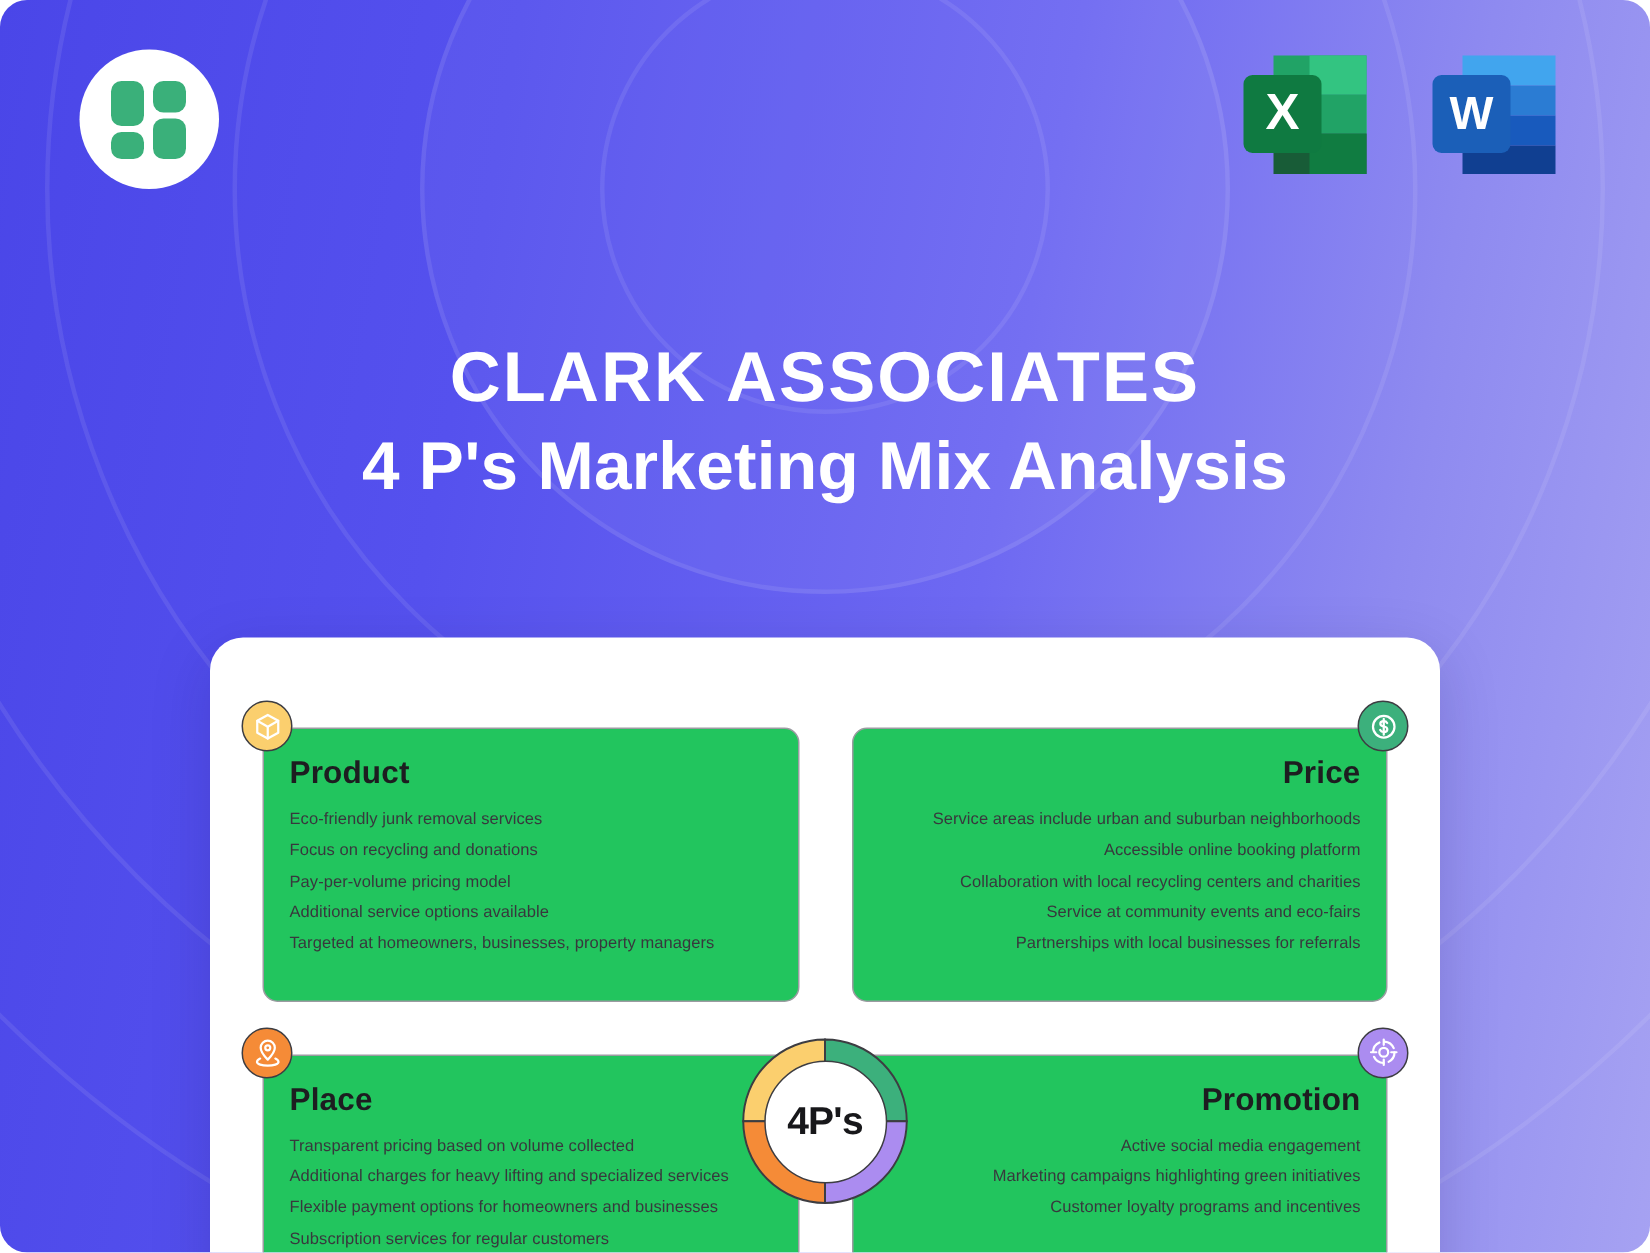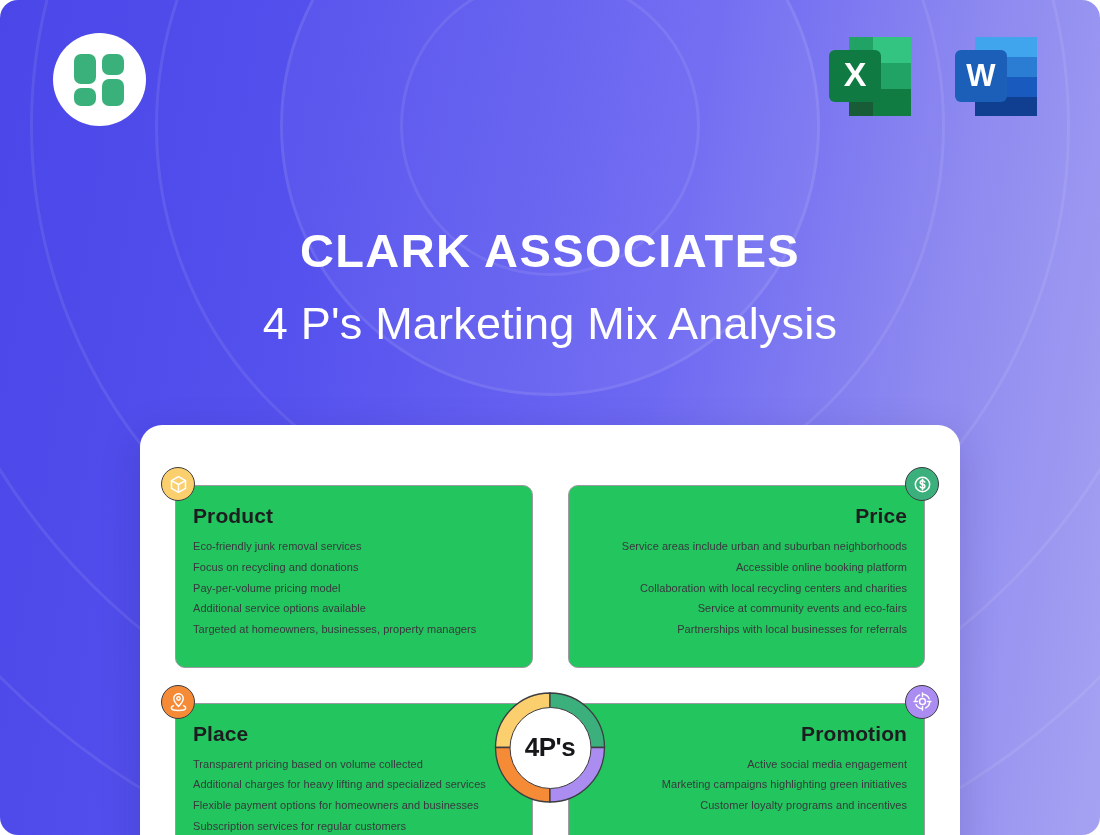--- a/index.html
+++ b/index.html
@@ -77,22 +77,22 @@
     position:absolute; left:0; right:0; top:226px;
     text-align:center;
     color:#ffffff;
   }
   #heading .line1 {
     font-size:47px; font-weight:700; letter-spacing:1.4px;
     line-height:1.08;
     text-align:center;
   }
   #heading .line2 {
-    font-size:45px; font-weight:400; letter-spacing:0.2px;
-    line-height:1.25; margin-top:19px;
+    font-size:45px; font-weight:700; letter-spacing:0.2px;
+    line-height:1.25; margin-top:6px;
   }
 
   
   #card {
     position:absolute;
     left:140px; top:425px;
     width:820px; height:470px;
     background:#ffffff;
     border-radius:22px;
     box-shadow:0 12px 40px rgba(30,20,90,0.18);

